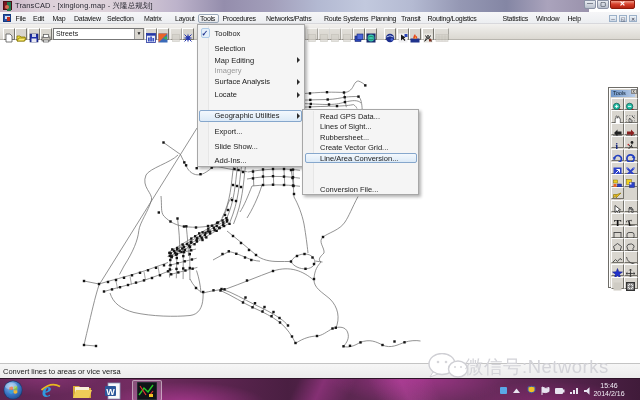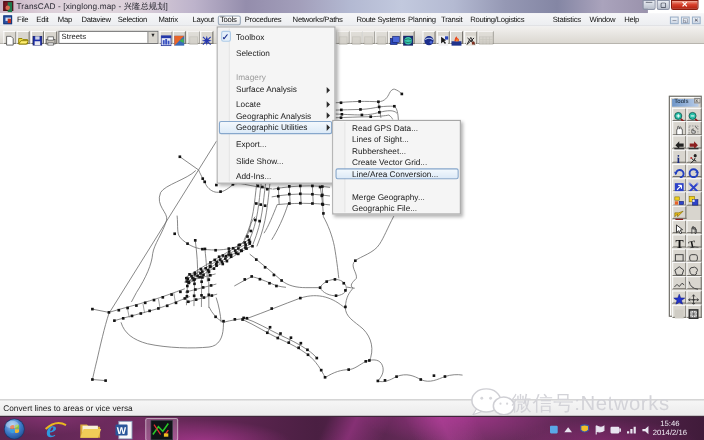--- a/index.html
+++ b/index.html
@@ -631,33 +631,33 @@
  <div class="gut"></div>
  <div class="hl" style="top:85.5px"></div>
     <div class="it" style="top:3.0px;">
       <span class="chkbox"></span>
       <span style="position:absolute;left:3px;top:0;color:#1c2f8c;font-weight:bold;font-size:8px">✓</span>
       <span class="lbl">Toolbox</span>
     </div>
     <div class="it" style="top:18.5px;">
       <span class="lbl">Selection</span>
     </div>
+    <div class="it" style="top:30.0px;">
+      <span class="lbl">Map Editing</span>
+      <span class="arr"></span>
+    </div>
     <div class="it" style="top:40.5px;color:#9a9a9a">
       <span class="lbl">Imagery</span>
     </div>
     <div class="it" style="top:51.5px;">
       <span class="lbl">Surface Analysis</span>
       <span class="arr"></span>
     </div>
     <div class="it" style="top:64.5px;">
       <span class="lbl">Locate</span>
-      <span class="arr"></span>
-    </div>
-    <div class="it" style="top:75.0px;">
-      <span class="lbl">Geographic Analysis</span>
       <span class="arr"></span>
     </div>
     <div class="it" style="top:85.5px;">
       <span class="lbl">Geographic Utilities</span>
       <span class="arr"></span>
     </div>
     <div class="it" style="top:101.5px;text-decoration:underline;">
       <span class="lbl">Export...</span>
     </div>
     <div class="it" style="top:116.0px;">
@@ -679,25 +679,22 @@
     </div>
     <div class="it" style="top:22.0px">
       <span class="lbl">Rubbersheet...</span>
     </div>
     <div class="it" style="top:43.0px">
       <span class="lbl">Line/Area Conversion...</span>
     </div>
     <div class="it" style="top:32.5px">
       <span class="lbl">Create Vector Grid...</span>
     </div>
-    <div class="it" style="top:64.0px">
-      <span class="lbl">Merge Geography...</span>
-    </div>
     <div class="it" style="top:74.5px">
-      <span class="lbl">Geographic File...</span>
+      <span class="lbl">Conversion File...</span>
     </div>
 </div>
 
 <div id="watermark">
  <svg width="44" height="26" style="position:absolute;left:0;top:0">
   <ellipse cx="17" cy="11" rx="13" ry="10.5" fill="#fff" stroke="#cfcfd4" stroke-width="1.4"></ellipse>
   <path d="M8,19 L5,24 L13,21 Z" fill="#fff" stroke="#cfcfd4" stroke-width="1"></path>
   <ellipse cx="33" cy="16" rx="9.5" ry="8" fill="#fff" stroke="#cfcfd4" stroke-width="1.4"></ellipse>
   <circle cx="13" cy="9" r="1.3" fill="#d6d6da"></circle>
       <circle cx="21" cy="9" r="1.3" fill="#d6d6da"></circle>

